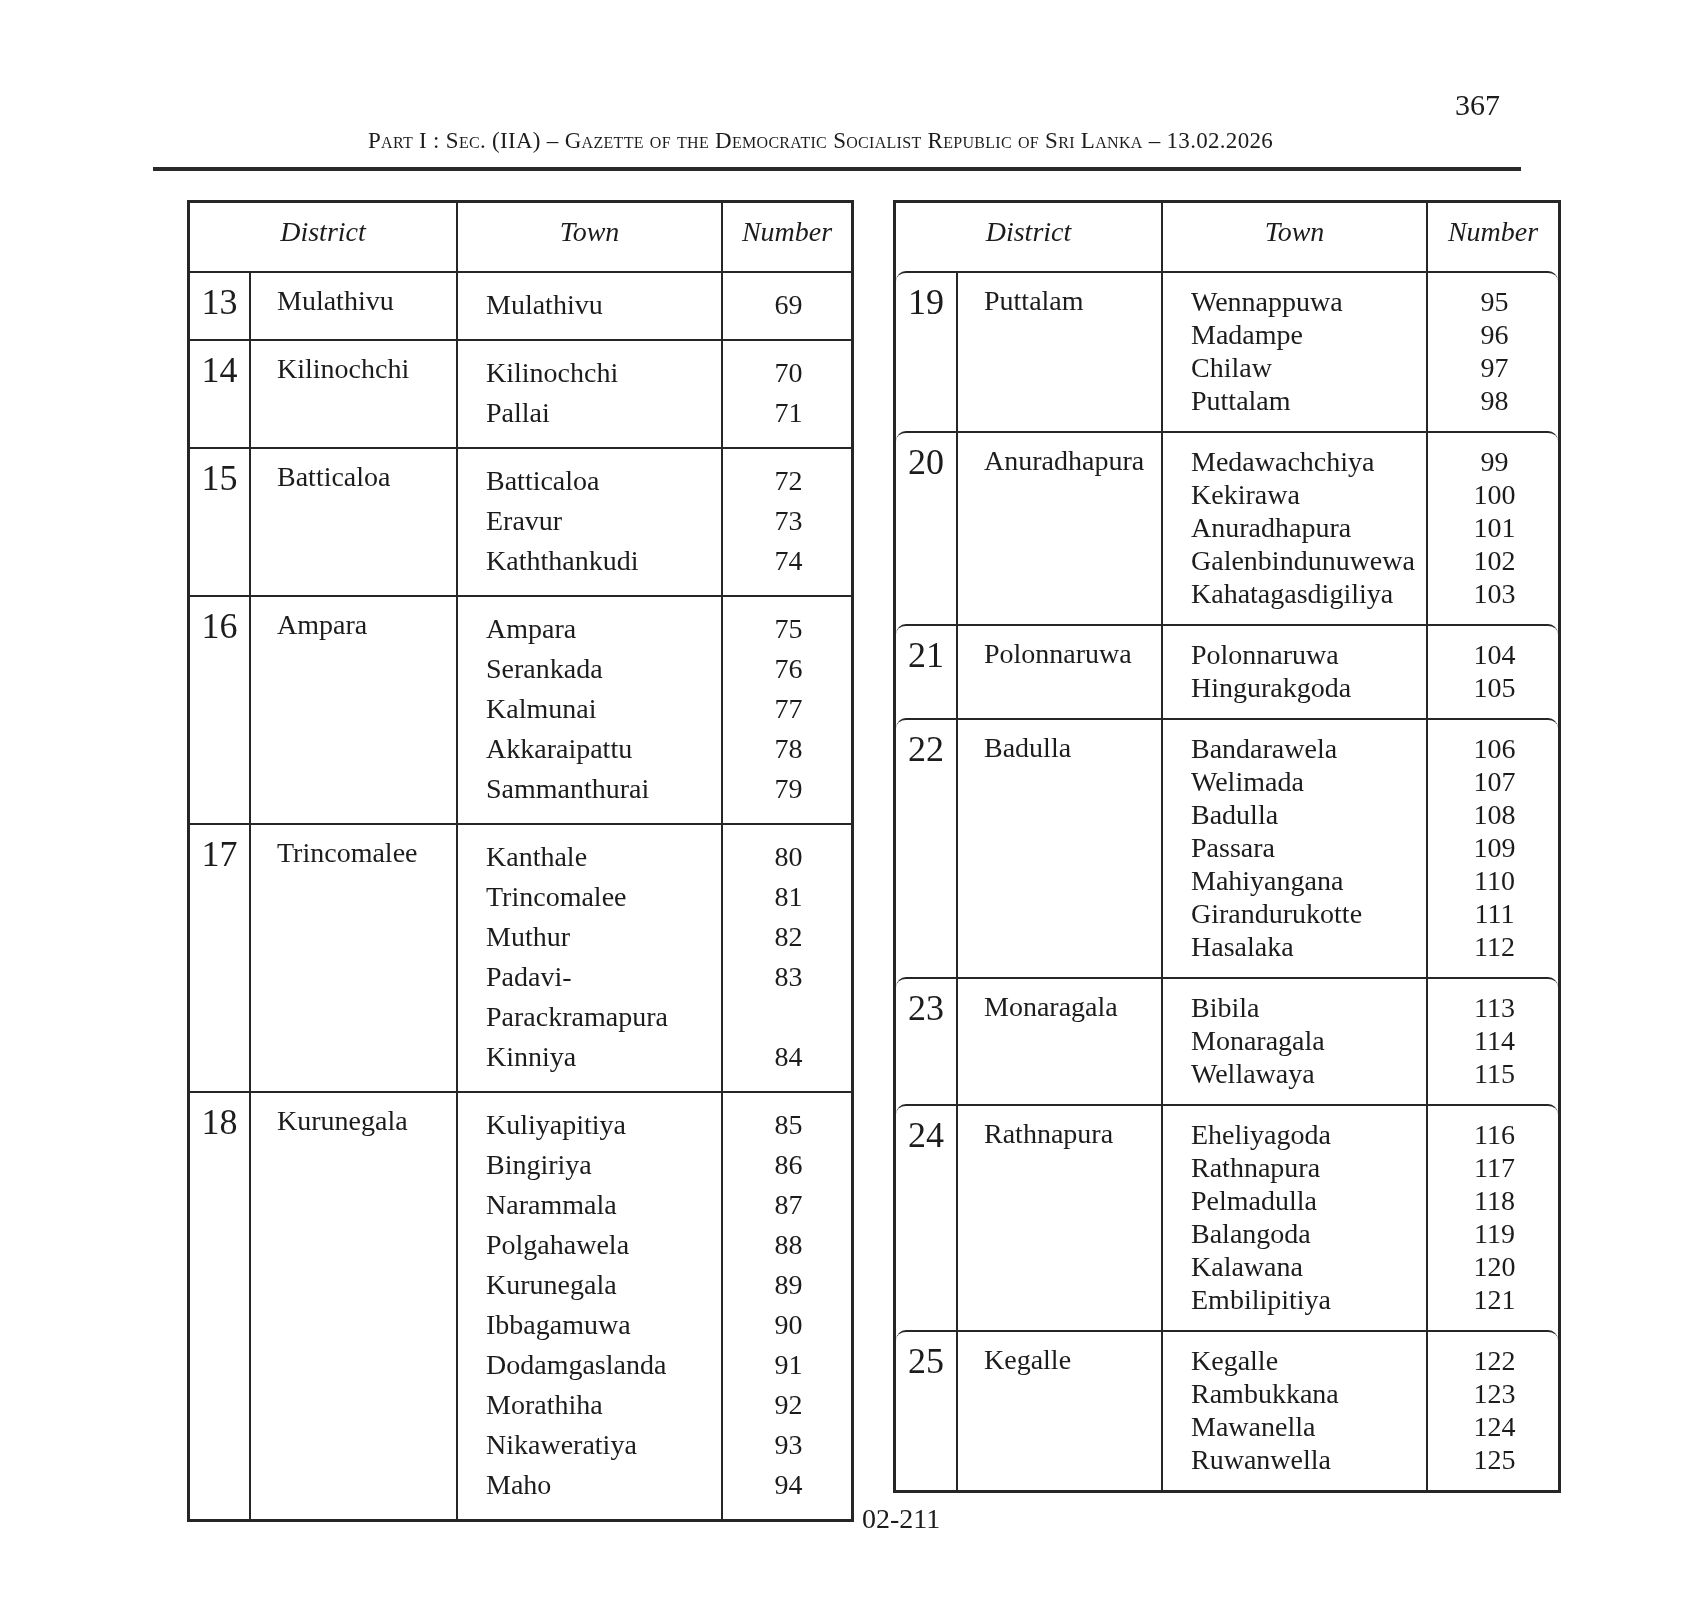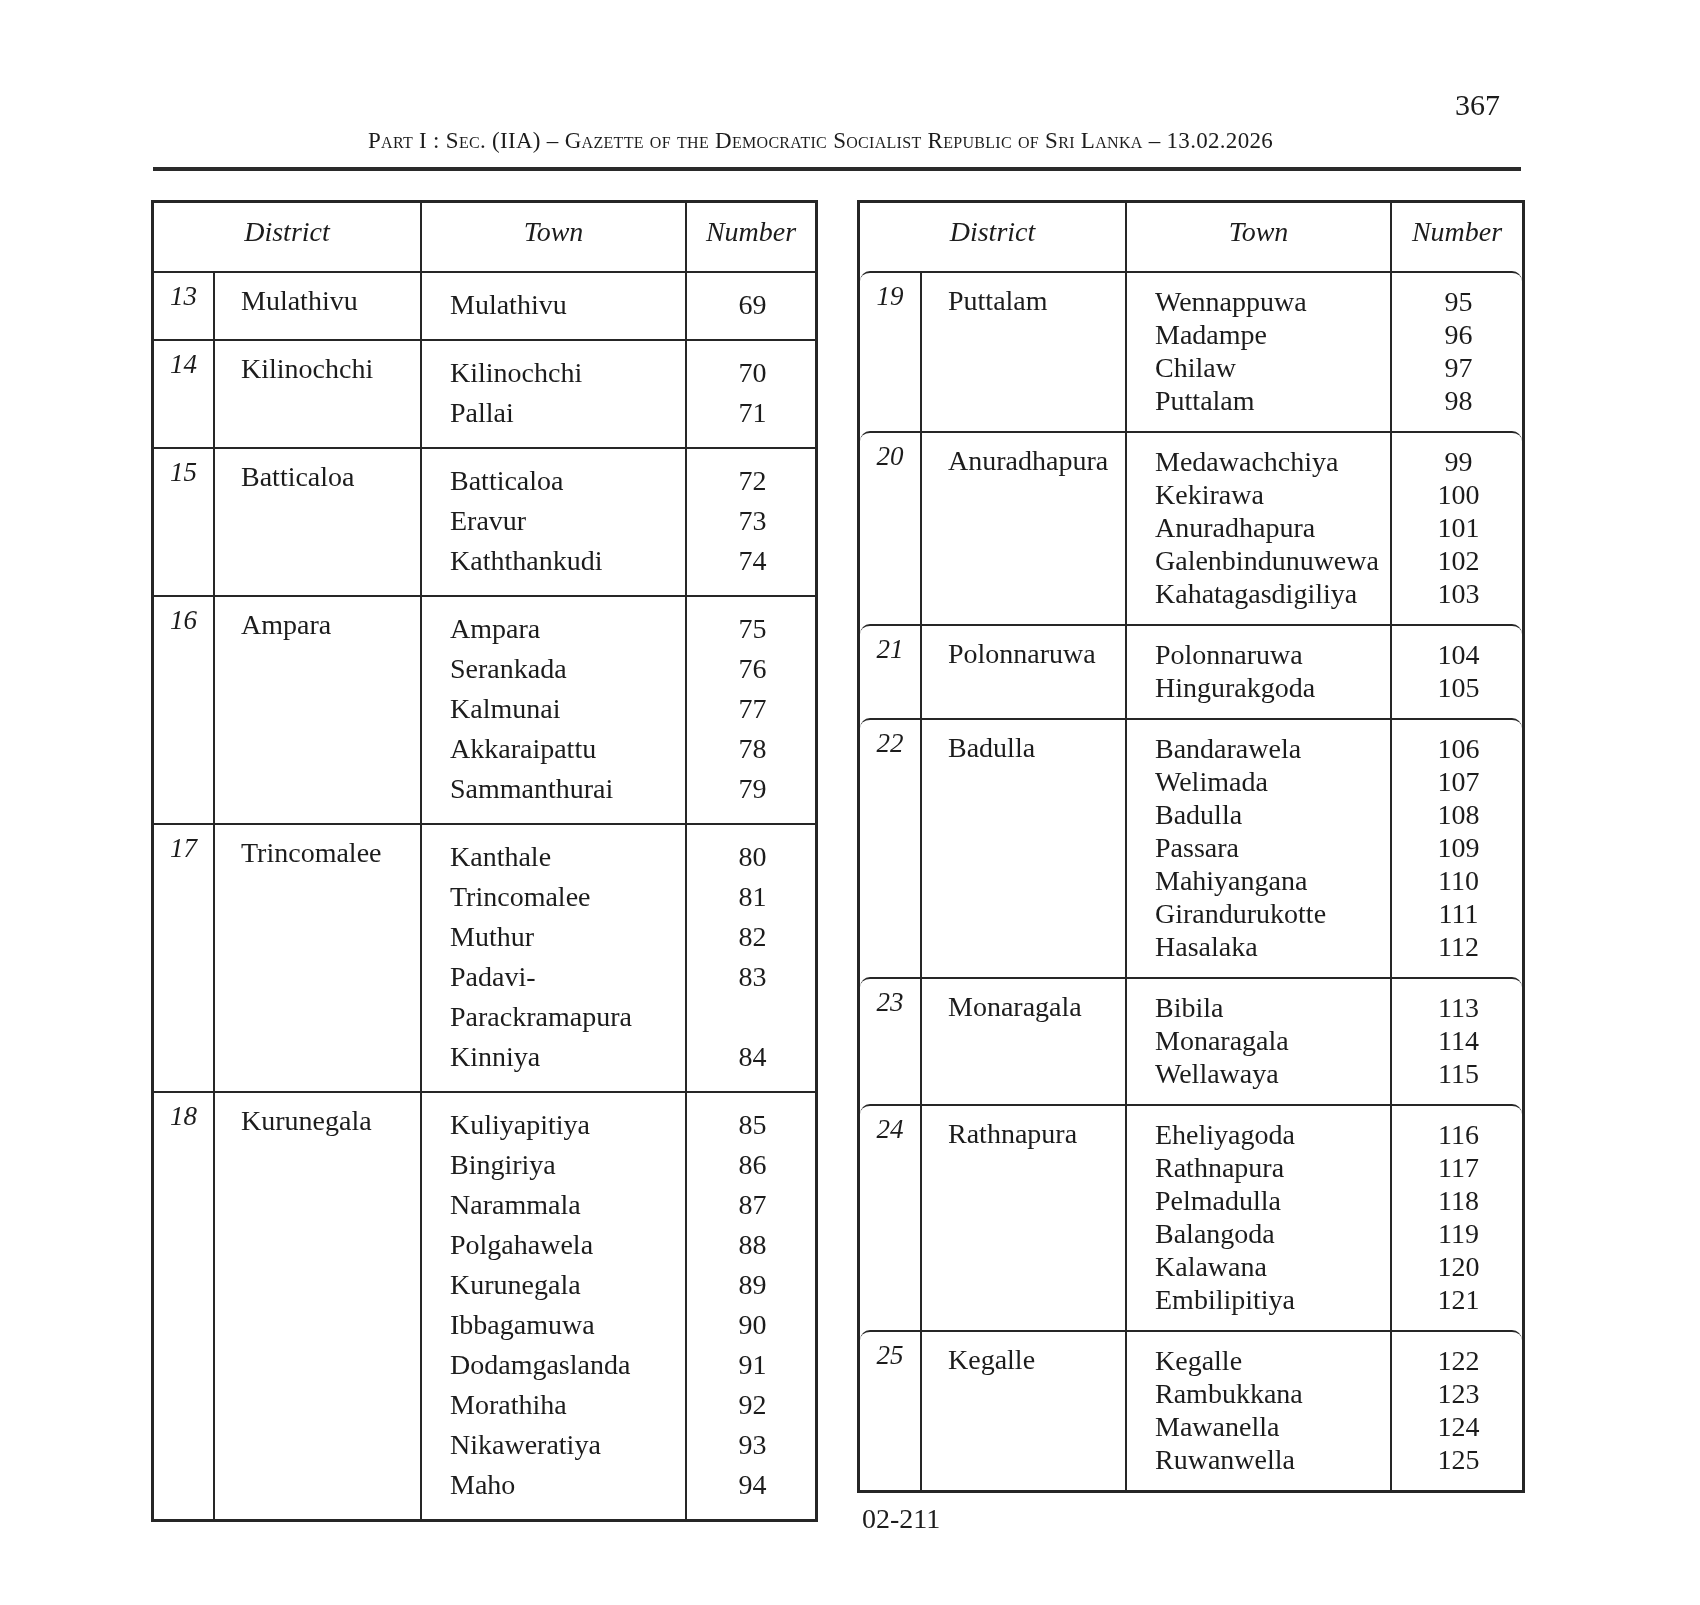--- a/index.html
+++ b/index.html
@@ -28,40 +28,40 @@
   .hdr-rule{
     position:absolute;left:153px;top:167px;width:1368px;height:4px;
     background:#2a2a2a;
   }
   
   .gz-table{
     position:absolute;
     border:3px solid #262626;
     box-sizing:border-box;
     background:#fff;
+    margin-left:36px;
   }
   .t-left{left:151px;top:200px;width:667px;}
   .t-right{left:857px;top:200px;width:668px;}
   .thead{display:grid;height:68px;}
   .t-left  .thead{grid-template-columns:266px 265px 130px;}
   .t-right .thead{grid-template-columns:265px 265px 132px;}
   .th{
     font-style:italic;font-size:28px;text-align:center;
     padding-top:13px;box-sizing:border-box;
   }
   .th-town,.th-number{border-left:2px solid #262626;}
   .trow{display:grid;border-top:2px solid #262626;}
   .t-left  .trow{grid-template-columns:61px 205px 265px 130px;}
   .t-right .trow{grid-template-columns:62px 203px 265px 132px;border-radius:10px;}
   .cell{box-sizing:border-box;}
   .idx{
-    text-align:center;font-size:27px;
+    text-align:center;font-size:36px;
     padding-top:8px;
     border-right:2px solid #262626;
-    font-style:italic;
   }
   .district{
     font-size:28px;
     padding:12px 6px 14px 26px;
   }
   .towns{
     border-left:2px solid #262626;
     font-size:28px;
     padding:12px 6px 14px 28px;
   }

